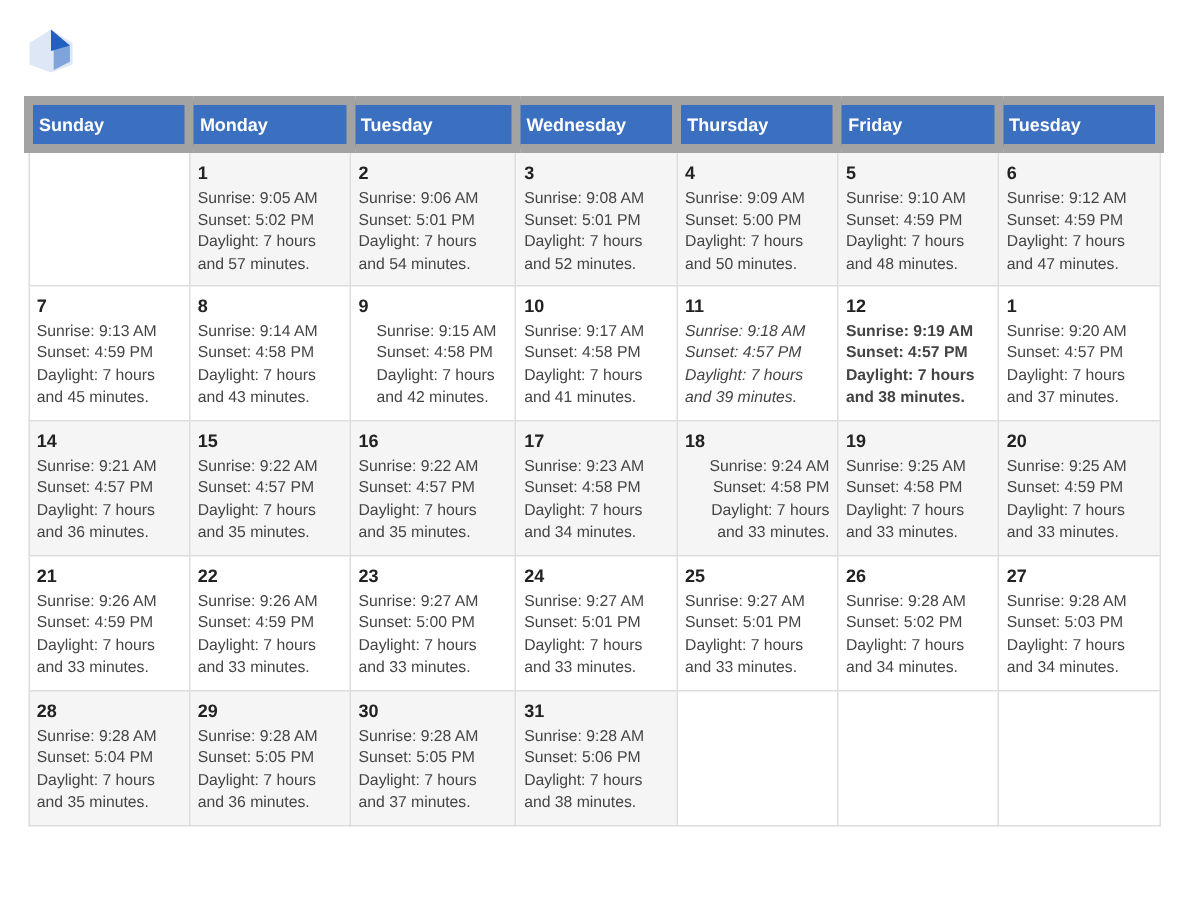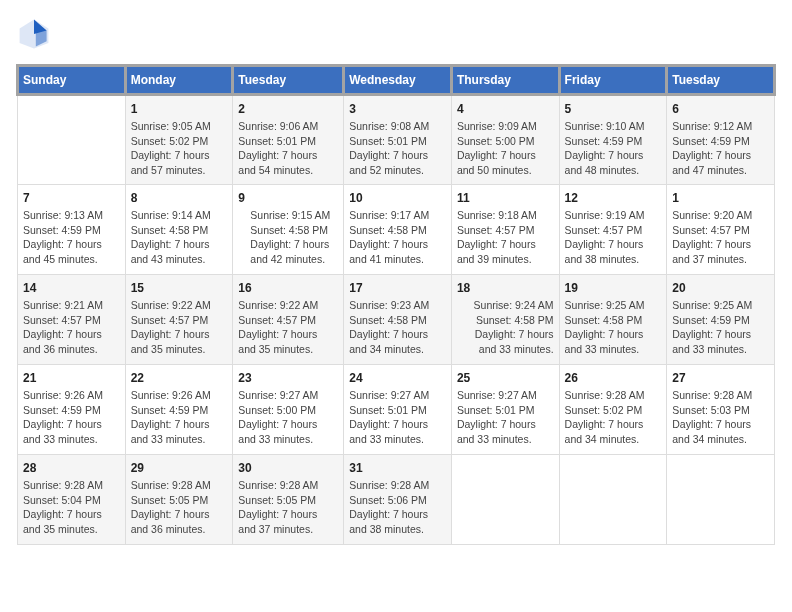--- a/index.html
+++ b/index.html
@@ -49,21 +49,21 @@
       border-collapse: collapse;
       font-size: 11px;
     }
     .calendar thead th {
       background-color: #3b6fbf;
       color: #fff;
       padding: 6px 4px;
       text-align: left;
       font-size: 12px;
       font-weight: bold;
-      border: 3px solid #a3a3a3;
+      border: 6px solid #a3a3a3;
     }
     .calendar tbody tr {
       background-color: #fff;
     }
     .calendar tbody tr:nth-child(odd) {
       background-color: #f5f5f5;
     }
     .calendar tbody td {
       vertical-align: top;
       padding: 6px 5px;
@@ -190,28 +190,28 @@
         </td>
         <td>
           <div class="day-number">10</div>
           <div class="day-info" style="white-space: pre-line;">Sunrise: 9:17 AM
 Sunset: 4:58 PM
 Daylight: 7 hours
 and 41 minutes.</div>
         </td>
         <td>
           <div class="day-number">11</div>
-          <div class="day-info" style="white-space: pre-line;">Sunrise: 9:18 AM
+          <div class="day-info" style="white-space: pre-line; font-style: italic;">Sunrise: 9:18 AM
 Sunset: 4:57 PM
 Daylight: 7 hours
 and 39 minutes.</div>
         </td>
         <td>
           <div class="day-number">12</div>
-          <div class="day-info" style="white-space: pre-line;">Sunrise: 9:19 AM
+          <div class="day-info" style="white-space: pre-line; font-weight: bold;">Sunrise: 9:19 AM
 Sunset: 4:57 PM
 Daylight: 7 hours
 and 38 minutes.</div>
         </td>
         <td>
           <div class="day-number">1</div>
           <div class="day-info" style="white-space: pre-line;">Sunrise: 9:20 AM
 Sunset: 4:57 PM
 Daylight: 7 hours
 and 37 minutes.</div>

